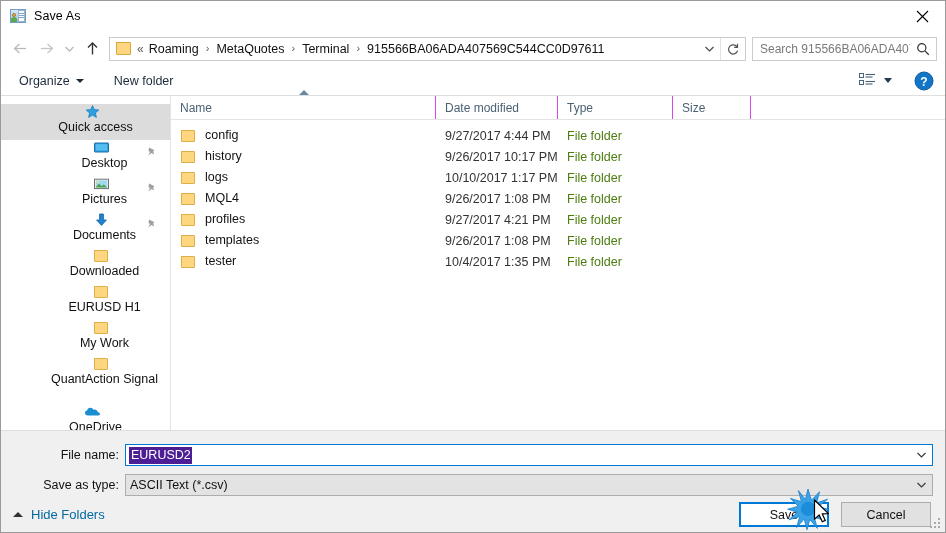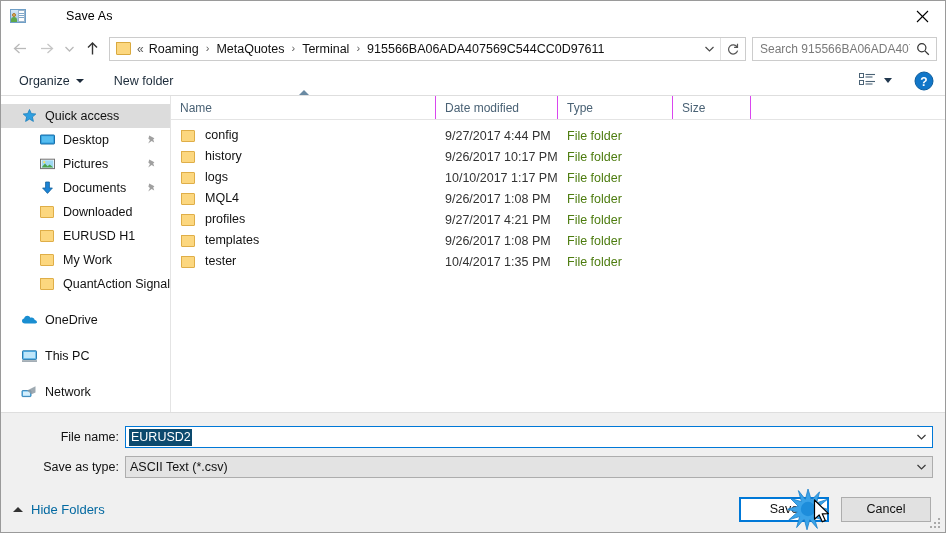--- a/index.html
+++ b/index.html
@@ -65,21 +65,20 @@
   .title-icon .ti-body {
     position: absolute; left: 1px; top: 9px;
     width: 6px; height: 5px;
     border-radius: 3px 3px 0 0;
     background: #5fa84a;
   }
   .title-text {
     font-size: 12.5px;
     color: #000;
     letter-spacing: 0.1px;
-    margin-left: 32px;
   }
   .titlebar-close {
     position: absolute;
     right: 0; top: 0;
     width: 46px; height: 30px;
     display: flex; align-items: center; justify-content: center;
   }
   .titlebar-close svg { display: block; }
 
   
@@ -240,26 +239,27 @@
 
   .sidebar {
     width: 170px;
     flex: 0 0 170px;
     background: #ffffff;
     border-right: 1px solid #e4e4e4;
     padding-top: 8px;
     overflow: hidden;
   }
   .side-item {
-    height: 24px;
+    height: 36px;
     display: flex;
     align-items: center;
     padding-left: 22px;
     position: relative;
     white-space: nowrap;
+    flex-direction: column;
   }
   .side-item.selected { background: #dcdcdc; }
   .side-item.lvl0 { padding-left: 20px; }
   .side-item.lvl1 { padding-left: 38px; }
   .side-ico {
     width: 17px; height: 16px;
     margin-right: 7px;
     flex: 0 0 auto;
     position: relative;
   }
@@ -394,21 +394,21 @@
     flex: 1 1 auto;
     height: 22px;
     border: 1px solid #0078d7;
     background: #ffffff;
     display: flex;
     align-items: center;
     padding-left: 3px;
   }
   .fn-value {
     font-size: 12.5px;
-    background: #0c4a6e;
+    background: #4c1d95;
     color: #ffffff;
     padding: 1px 1px 1px 2px;
     line-height: 15px;
   }
   .fn-drop {
     width: 17px;
     height: 20px;
     display: flex; align-items: center; justify-content: center;
     flex: 0 0 auto;
     margin-right: 2px;

